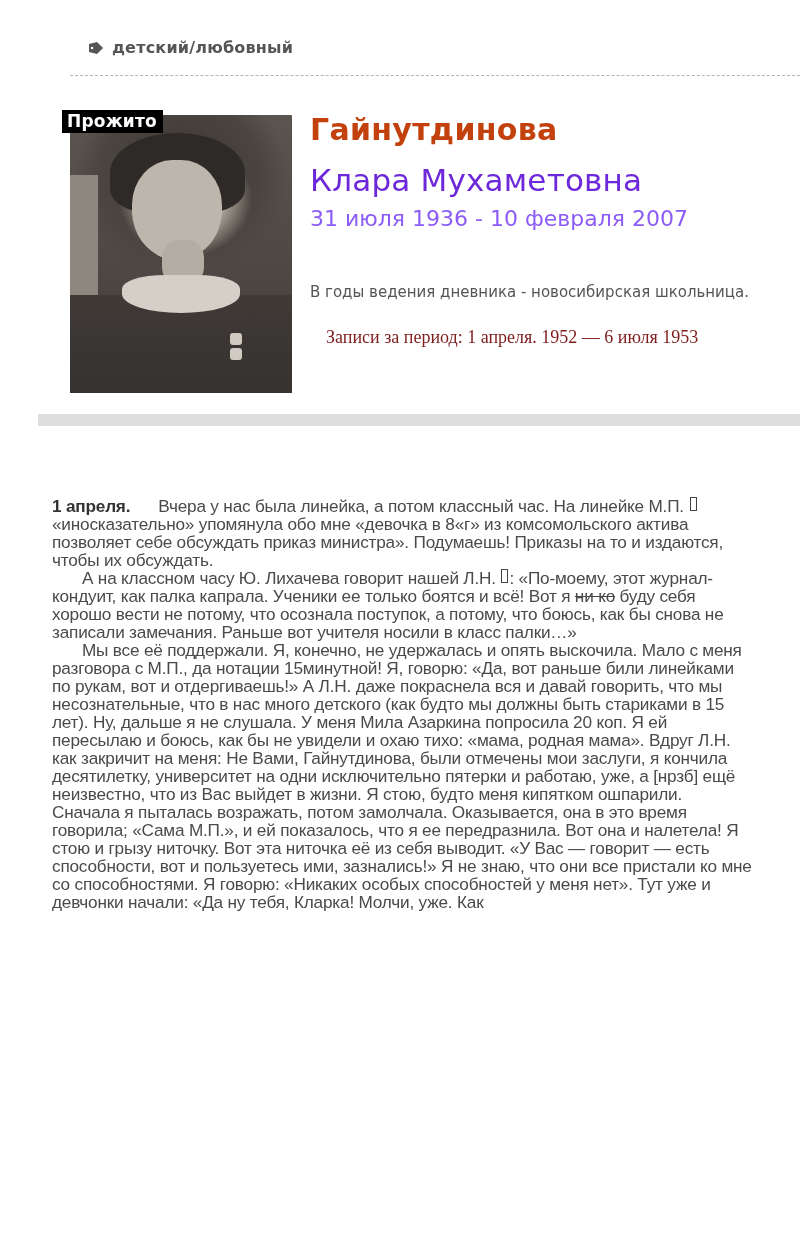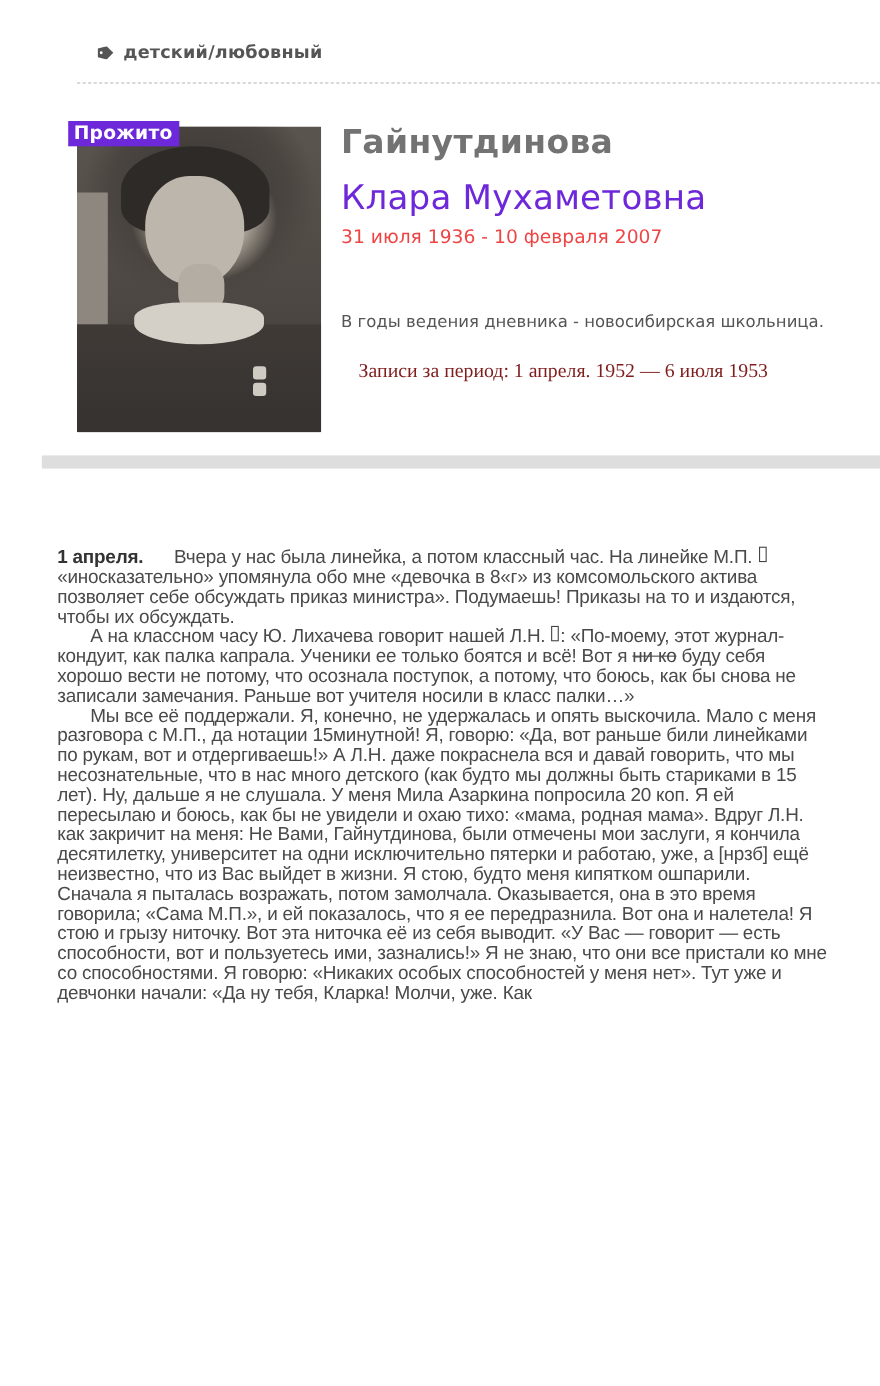--- a/index.html
+++ b/index.html
@@ -18,25 +18,25 @@
                   linear-gradient(180deg, #5a554e 0%, #4d4843 55%, #3e3a36 100%); }
     .photo .body { position:absolute; left:0; top:180px; width:222px; height:98px; background:linear-gradient(180deg,#3f3a36,#363230); }
     .photo .collar2 { position:absolute; left:52px; top:160px; width:118px; height:38px; border-radius:40% 40% 55% 55%; background:#d5d0c7; z-index:2; }
     .photo .neck { position:absolute; left:92px; top:125px; width:42px; height:45px; background:#b4ada3; border-radius:40%; z-index:1; }
     .photo .face { position:absolute; left:62px; top:45px; width:90px; height:100px; border-radius:45% 45% 50% 50%; background:#bdb6ac; z-index:1; }
     .photo .hair { position:absolute; left:40px; top:18px; width:135px; height:80px; border-radius:50% 50% 30% 30%; background:#2e2a27; }
     .photo .pin1 { position:absolute; left:160px; top:218px; width:12px; height:12px; background:#cfcac2; border-radius:3px; z-index:3; }
     .photo .pin2 { position:absolute; left:160px; top:233px; width:12px; height:12px; background:#cfcac2; border-radius:3px; z-index:3; }
     .photo .bg-left { position:absolute; left:0; top:60px; width:28px; height:120px; background:#8d877f; }
 
-    .badge { position:absolute; left:62px; top:110px; background:#6d28d9; color:#fff; font-size:17px; font-weight:bold; padding:1px 6px 2px 5px; z-index:5; letter-spacing:0.2px; }
+    .badge { position:absolute; left:62px; top:110px; background:#000000; color:#fff; font-size:17px; font-weight:bold; padding:1px 6px 2px 5px; z-index:5; letter-spacing:0.2px; }
 
-    .surname { position:absolute; left:310px; top:112px; font-size:30px; font-weight:bold; color:#737373; letter-spacing:0.3px; }
+    .surname { position:absolute; left:310px; top:112px; font-size:30px; font-weight:bold; color:#c2410c; letter-spacing:0.3px; }
     .given { position:absolute; left:310px; top:162px; font-size:31px; color:#6d28d9; letter-spacing:0.2px; }
-    .dates { position:absolute; left:310px; top:206px; font-size:17px; color:#ef4444; }
+    .dates { position:absolute; left:310px; top:206px; font-size:22px; color:#8b5cf6; }
     .desc { position:absolute; left:310px; top:283px; font-size:15px; color:#555; }
     .period { position:absolute; left:326px; top:327px; font-family:"Liberation Serif", serif; font-size:18px; color:#7f1d1d; }
 
     .divider { position:absolute; left:38px; top:414px; width:762px; height:12px; background:#dedede; }
 
     .diary { position:absolute; left:52px; top:497px; width:700px; font-family:"Liberation Sans", sans-serif; font-size:17.2px; line-height:18px; color:#4a4a4a; letter-spacing:-0.2px; }
     .diary p { margin:0; }
     .entry-date { font-weight:bold; color:#333; margin-right:28px; }
     .indent { text-indent:30px; }
     .underlined { }

